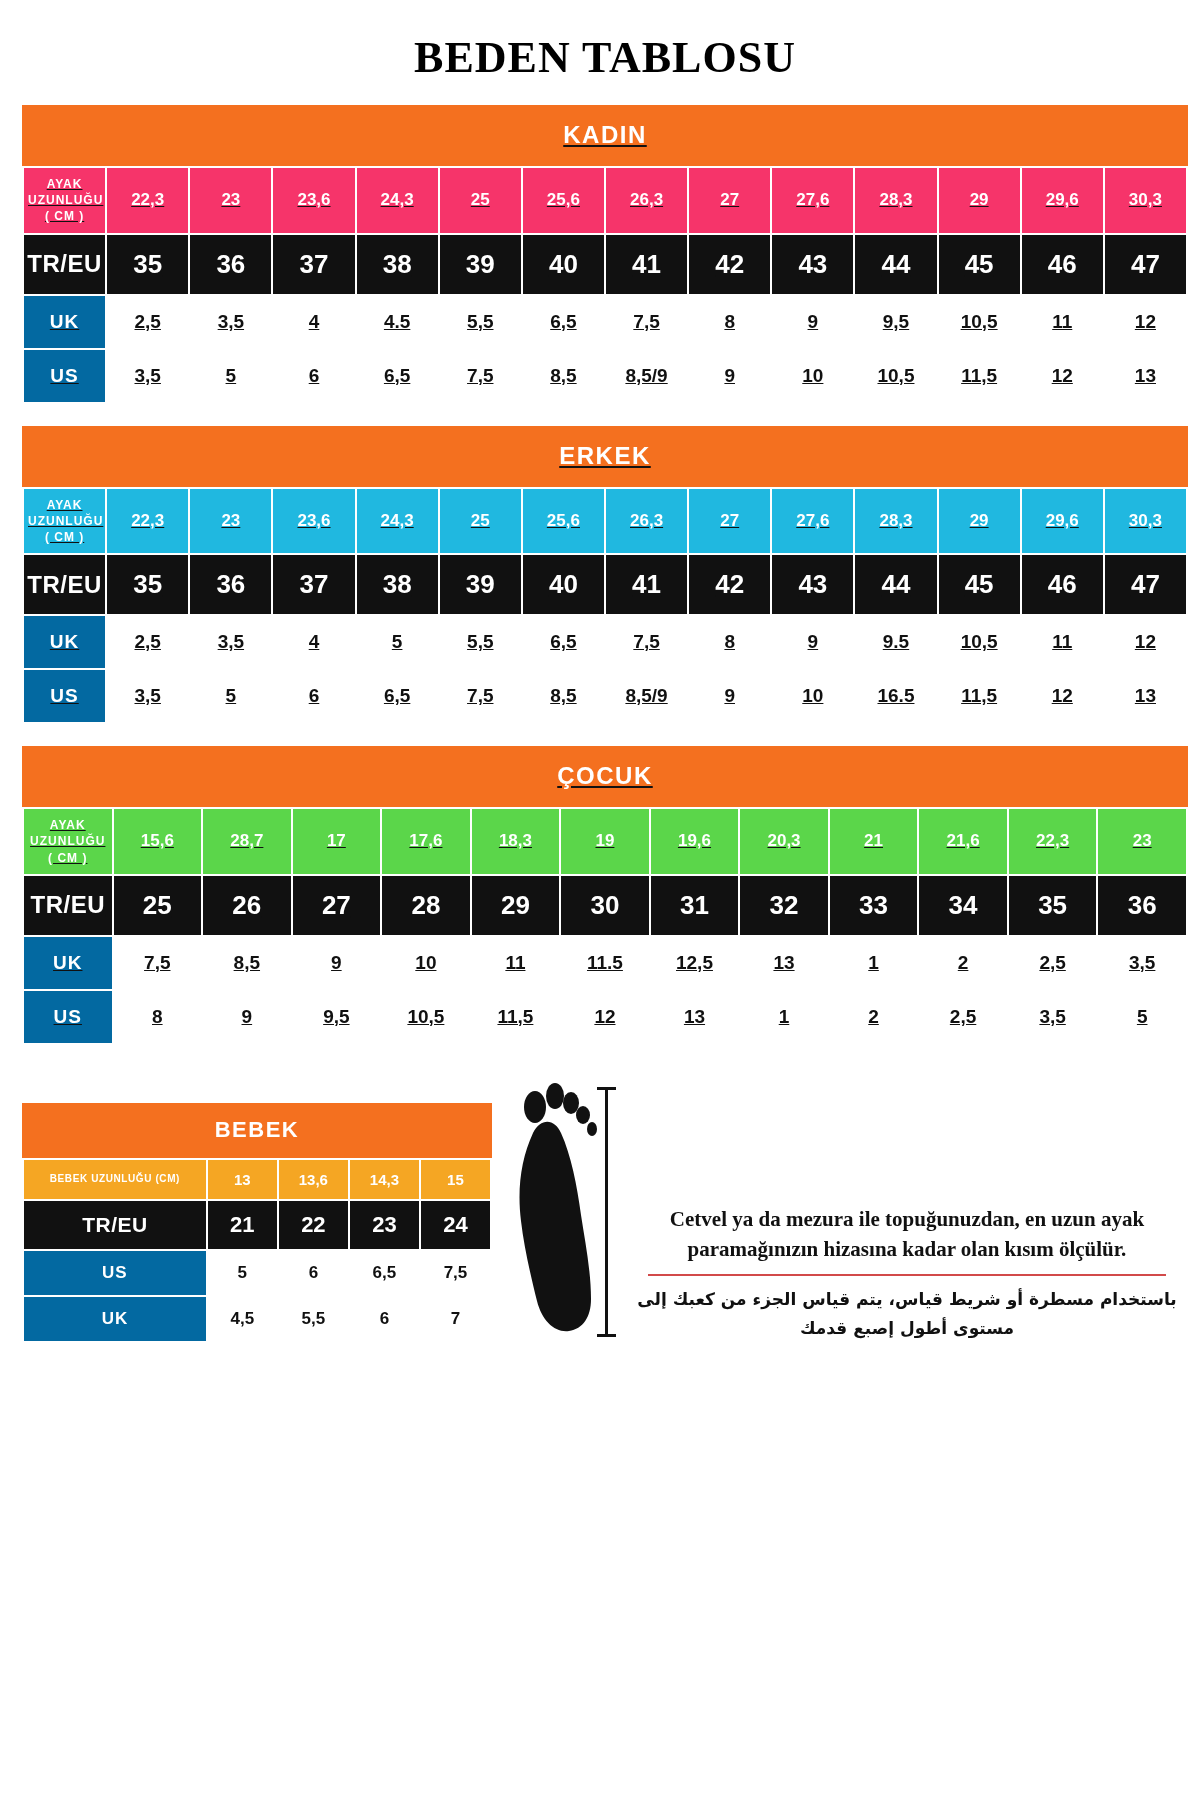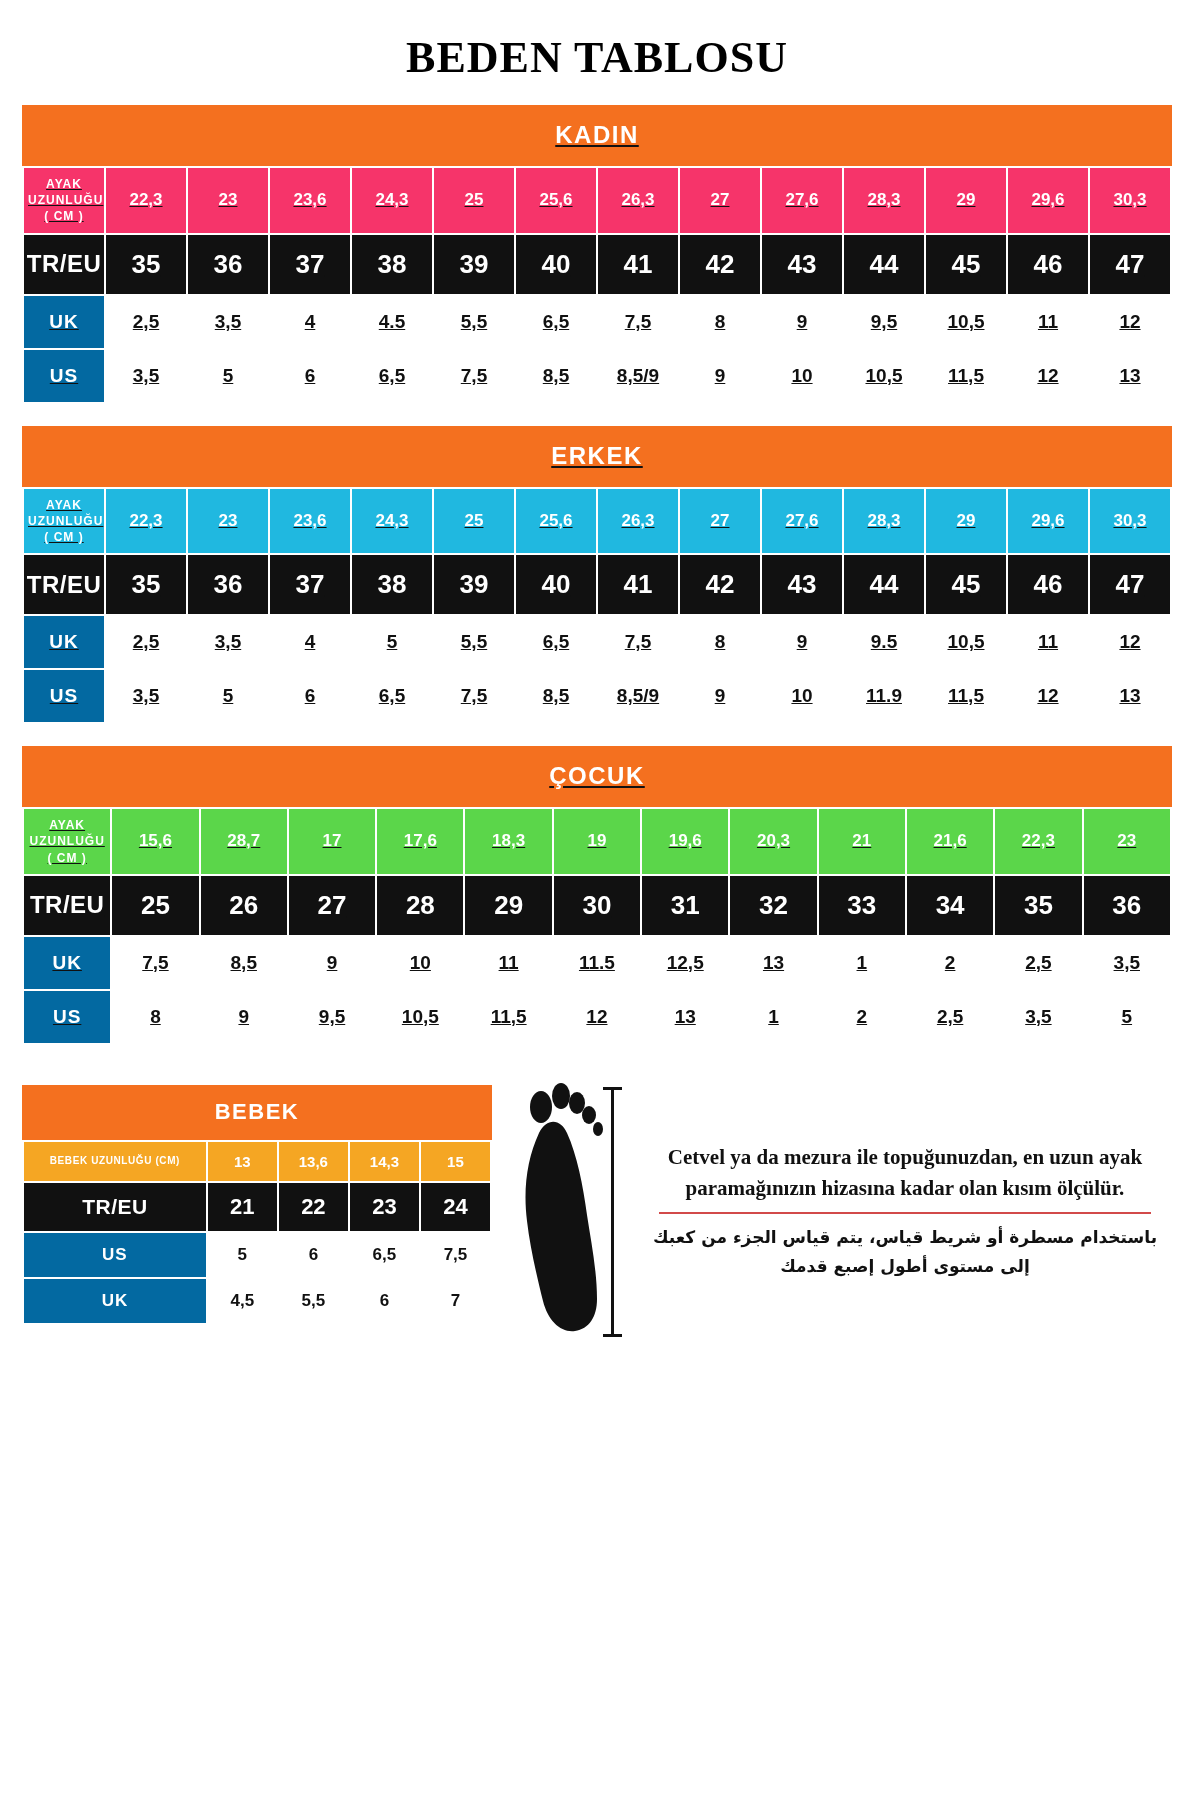--- a/index.html
+++ b/index.html
@@ -11,21 +11,21 @@
     width: 1200px;
     height: 1800px;
     font-family: "Liberation Sans", sans-serif;
     color: #111111;
     overflow: hidden;
   }
   .page {
     width: 1200px;
     height: 1800px;
     box-sizing: border-box;
-    padding: 26px 28px 10px 22px;
+    padding: 26px 12px 10px 22px;
     position: relative;
   }
   .main-title {
     text-align: center;
     font-family: "Liberation Serif", serif;
     font-weight: bold;
     font-size: 44px;
     letter-spacing: 1px;
     margin: 6px 0 22px 0;
     color: #000000;
@@ -102,22 +102,22 @@
   }
 
   .table-wrap {
     background: #111111;
     padding: 0;
   }
 
   
   .bottom {
     display: flex;
-    gap: 18px;
-    align-items: center;
+    gap: 12px;
+    align-items: flex-end;
   }
   .bebek-block {
     width: 470px;
     flex: 0 0 470px;
   }
   .bebek-block .band {
     font-size: 22px;
     padding: 14px 0 15px 0;
   }
   .bebek-block .meas-row td { font-size: 15px; padding: 11px 2px; }
@@ -334,21 +334,21 @@
           <td class="label">US</td>
           <td>3,5</td>
           <td>5</td>
           <td>6</td>
           <td>6,5</td>
           <td>7,5</td>
           <td>8,5</td>
           <td>8,5/9</td>
           <td>9</td>
           <td>10</td>
-          <td>11.9</td>
+          <td>16.5</td>
           <td>11,5</td>
           <td>12</td>
           <td>13</td>
         </tr>
       </tbody>
         </table>
     </div>
   </div>
 
   <div class="table-block">

